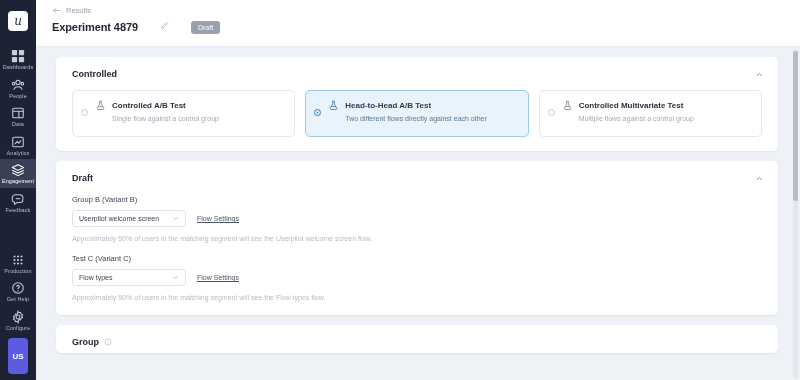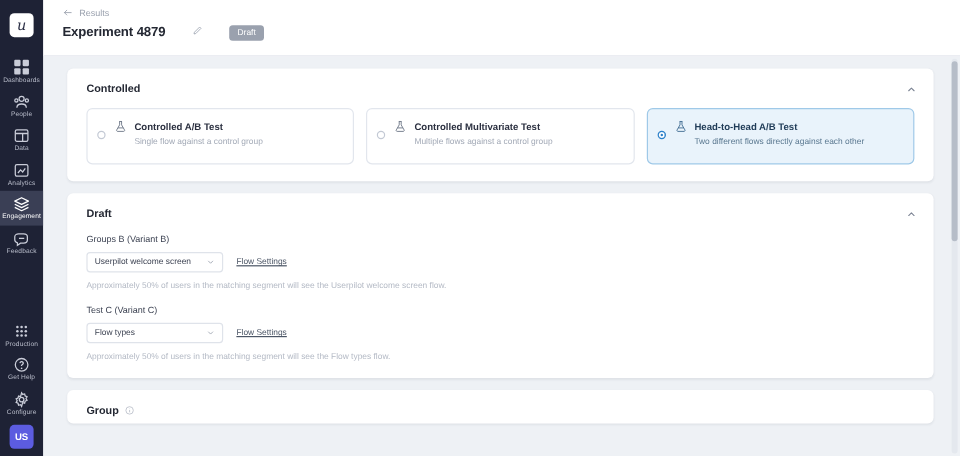--- a/index.html
+++ b/index.html
@@ -33,21 +33,21 @@
   .nav-item.active { background: #3a3f55; }
   .nav-ico { width: 14px; height: 14px; display: block; color: #c9ccd8; }
   .nav-ico svg { width: 14px; height: 14px; display: block; }
   .nav-label {
     font-size: 5.5px; color: #b9bdcb; letter-spacing: .1px;
     line-height: 1; white-space: nowrap;
   }
   .nav-item.active .nav-label, .nav-item.active .nav-ico { color: #ffffff; }
   .nav-spacer { flex: 1 1 auto; }
   .avatar {
-    width: 20px; height: 20px; border-radius: 4px; background: #5c5ce0;
+    width: 20px; height: 36px; border-radius: 4px; background: #5c5ce0;
     color: #fff; font-size: 8px; font-weight: bold;
     display: flex; align-items: center; justify-content: center;
     margin-top: 4px; margin-bottom: 6px; cursor: pointer;
   }
 
   
   .main { flex: 1 1 auto; height: 380px; position: relative; overflow: hidden; }
   .topbar {
     height: 47px; background: #ffffff; border-bottom: 1px solid #e6e9ef;
     padding: 6px 14px 0 16px; position: relative;
@@ -312,64 +312,64 @@
                       <path d="M6.3 1.8h3.4M6.8 1.8v4.1L3.3 12c-.5.8 0 1.8 1 1.8h7.4c1 0 1.5-1 1-1.8L9.2 5.9V1.8"></path>
                       <path d="M4.8 9.6h6.4"></path>
                     </svg>
                 </span>
                 <span class="opt-title">Controlled A/B Test</span>
               </div>
               <div class="opt-desc">Single flow against a control group</div>
             </div>
           </div>
 
+          <div class="opt selected">
+            <span class="radio"></span>
+            <div class="opt-body">
+              <div class="opt-head">
+                <span class="flask">
+                  <svg viewBox="0 0 16 16" fill="none" stroke="currentColor" stroke-width="1.1" stroke-linejoin="round">
+                      <path d="M6.3 1.8h3.4M6.8 1.8v4.1L3.3 12c-.5.8 0 1.8 1 1.8h7.4c1 0 1.5-1 1-1.8L9.2 5.9V1.8"></path>
+                      <path d="M4.8 9.6h6.4"></path>
+                    </svg>
+                </span>
+                <span class="opt-title">Head-to-Head A/B Test</span>
+              </div>
+              <div class="opt-desc">Two different flows directly against each other</div>
+            </div>
+          </div>
+
           <div class="opt">
             <span class="radio"></span>
             <div class="opt-body">
               <div class="opt-head">
                 <span class="flask">
                   <svg viewBox="0 0 16 16" fill="none" stroke="currentColor" stroke-width="1.1" stroke-linejoin="round">
                       <path d="M6.3 1.8h3.4M6.8 1.8v4.1L3.3 12c-.5.8 0 1.8 1 1.8h7.4c1 0 1.5-1 1-1.8L9.2 5.9V1.8"></path>
                       <path d="M4.8 9.6h6.4"></path>
                     </svg>
                 </span>
                 <span class="opt-title">Controlled Multivariate Test</span>
               </div>
               <div class="opt-desc">Multiple flows against a control group</div>
             </div>
           </div>
 
-          <div class="opt selected">
-            <span class="radio"></span>
-            <div class="opt-body">
-              <div class="opt-head">
-                <span class="flask">
-                  <svg viewBox="0 0 16 16" fill="none" stroke="currentColor" stroke-width="1.1" stroke-linejoin="round">
-                      <path d="M6.3 1.8h3.4M6.8 1.8v4.1L3.3 12c-.5.8 0 1.8 1 1.8h7.4c1 0 1.5-1 1-1.8L9.2 5.9V1.8"></path>
-                      <path d="M4.8 9.6h6.4"></path>
-                    </svg>
-                </span>
-                <span class="opt-title">Head-to-Head A/B Test</span>
-              </div>
-              <div class="opt-desc">Two different flows directly against each other</div>
-            </div>
-          </div>
-
         </div>
       </div>
 
       <div class="card">
         <span class="card-chevron">
           <svg viewBox="0 0 16 16" fill="none" stroke="currentColor" stroke-width="1.6" stroke-linecap="round" stroke-linejoin="round">
               <path d="M4 10l4-4 4 4"></path>
             </svg>
         </span>
         <div class="sec-title">Draft</div>
 
-        <div class="grp-label">Groups B (Variant B)</div>
+        <div class="grp-label">Group B (Variant B)</div>
         <div class="grp-row">
           <div class="select">
             <span class="select-val">Userpilot welcome screen</span>
             <span class="caret">
               <svg viewBox="0 0 16 16" fill="none" stroke="currentColor" stroke-width="1.6" stroke-linecap="round" stroke-linejoin="round">
                   <path d="M4 6l4 4 4-4"></path>
                 </svg>
             </span>
           </div>
           <span class="flow-link">Flow Settings</span>

